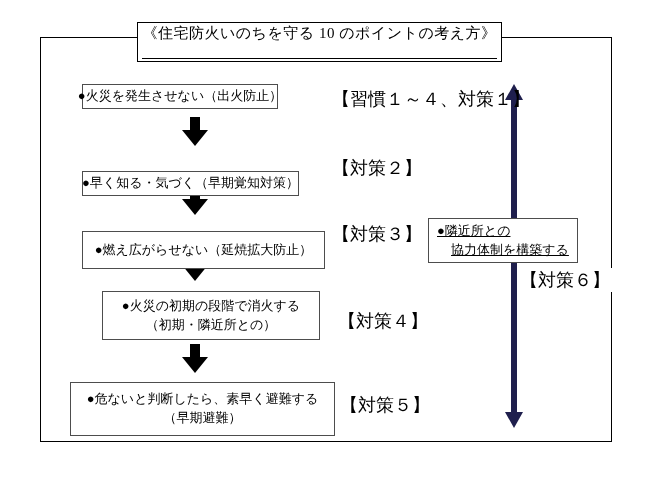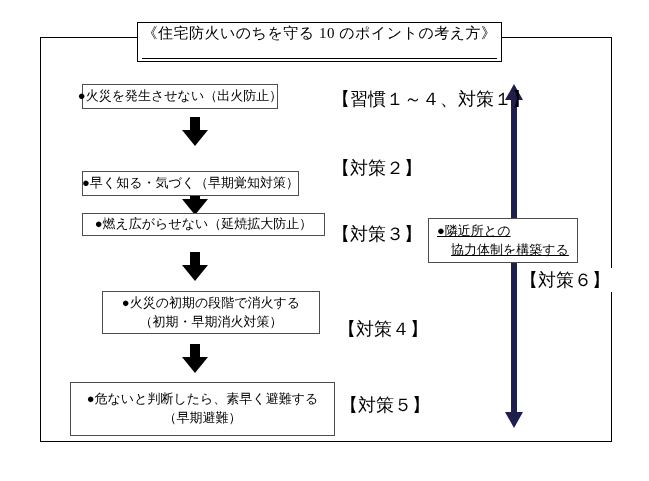--- a/index.html
+++ b/index.html
@@ -64,39 +64,39 @@
     font-size: 13px;
     line-height: 1.45;
     white-space: nowrap;
     z-index: 4;
   }
   .flow-box .ln { display: block; }
 
   
   #box-1 { left: 82px;  top: 84px;  width: 196px; height: 25px; }
   #box-2 { left: 82px;  top: 171px; width: 217px; height: 25px; }
-  #box-3 { left: 82px;  top: 213px; width: 243px; height: 23px; justify-content: center; }
-  #box-4 { left: 102px; top: 291px; width: 218px; height: 43px; }
+  #box-3 { left: 82px;  top: 231px; width: 243px; height: 38px; justify-content: center; }
+  #box-4 { left: 102px; top: 291px; width: 218px; height: 49px; }
   #box-5 { left: 70px;  top: 382px; width: 265px; height: 54px; }
   #box-6 { left: 428px; top: 218px; width: 150px; height: 45px;
            align-items: flex-start; padding-left: 8px; text-decoration: underline; }
   #box-6 .ln { white-space: nowrap; }
   #box-6 .ln.indent { padding-left: 14px; }
 
   
   .label {
     position: absolute;
     font-size: 18px;
     white-space: nowrap;
     z-index: 4;
   }
   #label-1 { left: 332px; top: 87px; }
   #label-2 { left: 332px; top: 156px; }
   #label-3 { left: 332px; top: 222px; }
-  #label-4 { left: 338px; top: 317px; }
+  #label-4 { left: 338px; top: 309px; }
   #label-5 { left: 340px; top: 393px; }
   #label-6 { left: 518px; top: 268px; background: #ffffff; padding: 0 2px; }
 
   
   .down-arrow {
     position: absolute;
     width: 30px;
     height: 30px;
     z-index: 3;
   }
@@ -152,21 +152,21 @@
 <div class="label" id="label-3">【対策３】</div>
 
 <div class="down-arrow" id="arrow-3">
   <svg viewBox="0 0 30 30" width="30" height="30" aria-hidden="true">
     <polygon points="10,0 20,0 20,13 28,13 15,29 2,13 10,13" fill="#000000"></polygon>
   </svg>
 </div>
 
 <div class="flow-box" id="box-4">
   <span class="ln">●火災の初期の段階で消火する</span>
-  <span class="ln">（初期・早期消火対策）</span>
+  <span class="ln">（初期・隣近所との）</span>
 </div>
 <div class="label" id="label-4">【対策４】</div>
 
 <div class="down-arrow" id="arrow-4">
   <svg viewBox="0 0 30 30" width="30" height="30" aria-hidden="true">
     <polygon points="10,0 20,0 20,13 28,13 15,29 2,13 10,13" fill="#000000"></polygon>
   </svg>
 </div>
 
 <div class="flow-box" id="box-5">

